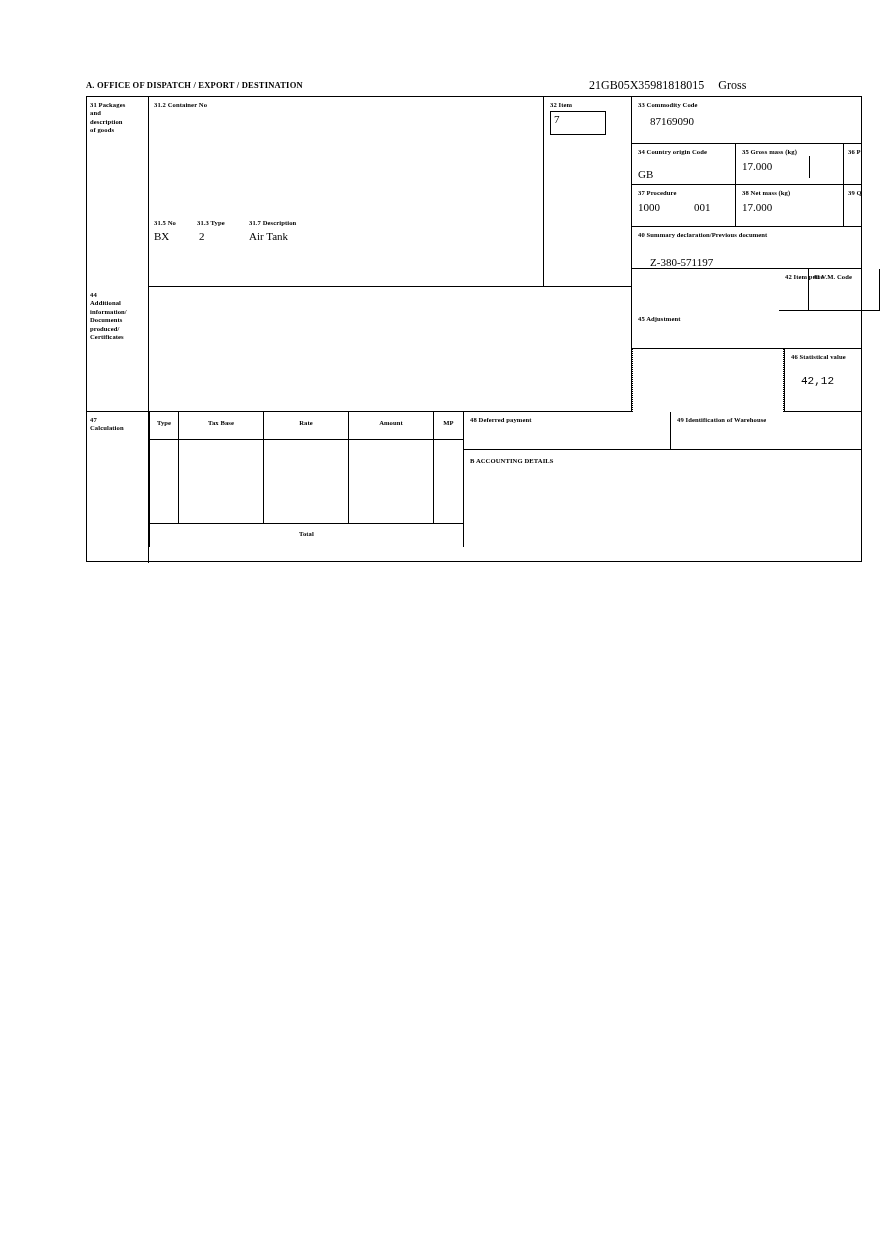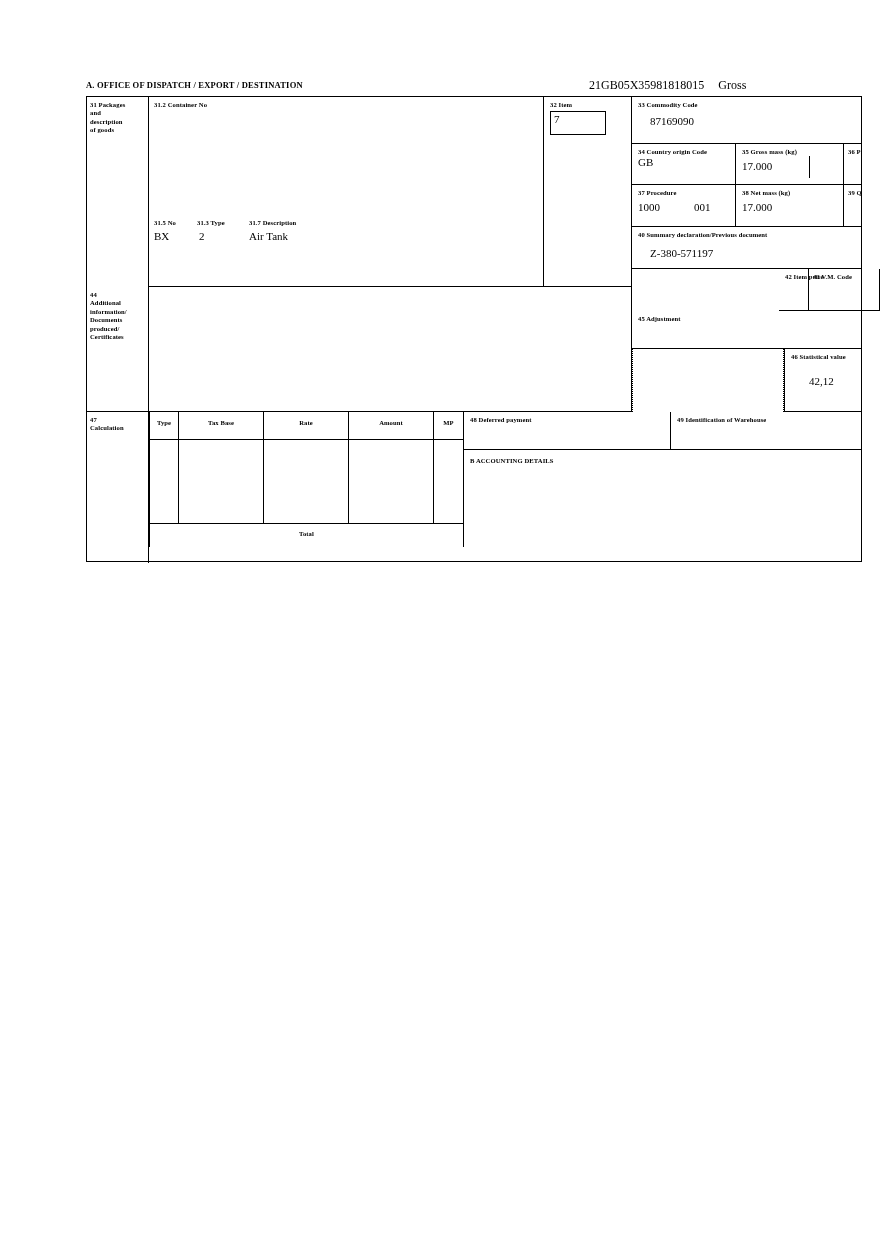--- a/index.html
+++ b/index.html
@@ -120,21 +120,21 @@
       </div>
     </div>
 
     <div class="box bb" style="left:545px; top:0; width:229px; height:47px; padding:4px 0 0 6px;">
       <div class="lbl">33 Commodity Code</div>
       <div class="val" style="margin-top:6px; margin-left:12px;">87169090</div>
     </div>
 
     <div class="box br bb" style="left:545px; top:47px; width:104px; height:41px; padding:4px 0 0 6px;">
       <div class="lbl">34 Country origin Code</div>
-      <div class="val" style="margin-top:0;">GB</div>
+      <div class="val" style="margin-top:12px;">GB</div>
     </div>
     <div class="box br bb" style="left:649px; top:47px; width:108px; height:41px; padding:4px 0 0 6px;">
       <div class="lbl">35 Gross mass (kg)</div>
       <div class="val" style="margin-top:4px;">17.000</div>
       <div style="position:absolute; left:73px; top:12px; width:1px; height:22px; background:#000;"></div>
     </div>
     <div class="box bb" style="left:757px; top:47px; width:17px; height:41px; padding:4px 0 0 4px;">
       <div class="lbl">36 Preference</div>
       <div class="val" style="margin-top:4px;"></div>
     </div>
@@ -150,21 +150,21 @@
       <div class="lbl">38 Net mass (kg)</div>
       <div class="val" style="margin-top:4px;">17.000</div>
     </div>
     <div class="box bb" style="left:757px; top:88px; width:17px; height:42px; padding:4px 0 0 4px;">
       <div class="lbl">39 Quota</div>
       <div class="val" style="margin-top:4px;"></div>
     </div>
 
     <div class="box bb" style="left:545px; top:130px; width:229px; height:42px; padding:4px 0 0 6px;">
       <div class="lbl">40 Summary declaration/Previous document</div>
-      <div class="val" style="margin-top:8px; margin-left:12px;">Z-380-571197</div>
+      <div class="val" style="margin-top:17px; margin-left:12px;">Z-380-571197</div>
     </div>
 
     <div class="box br bb" style="left:692px; top:172px; width:101px; height:42px; padding:4px 0 0 6px; max-width:101px;">
       <div class="lbl">42 Item price</div>
       <div class="val" style="margin-top:5px;"></div>
     </div>
     <div class="box bb" style="left:793px; top:172px; width:-1px; height:42px;"></div>
 
     <div class="box bb" style="left:793px; top:172px; width:0px; height:42px;"></div>
 
@@ -183,21 +183,21 @@
 
     <div class="box bb" style="left:545px; top:214px; width:229px; height:38px; padding:4px 0 0 6px;">
       <div class="lbl">45 Adjustment</div>
       <div class="val"></div>
     </div>
 
     <div class="box" style="left:545px; top:252px; width:152px; height:63px; border-left:1px dotted #000; border-right:1px dotted #000;"></div>
 
     <div class="box bb bl" style="left:697px; top:252px; width:77px; height:63px; padding:4px 0 0 6px;">
       <div class="lbl">46 Statistical value</div>
-      <div class="val" style="margin-top:14px; margin-left:18px;">42,12</div>
+      <div class="val" style="margin-top:14px; margin-left:10px;font-family:Liberation Mono, monospace;">42,12</div>
     </div>
 
     <div class="box br" style="left:0; top:315px; width:62px; height:151px; padding:4px 3px 0 3px;">
       <div class="lbl lbl-wrap">47</div>
       <div class="lbl lbl-wrap">Calculation</div>
     </div>
 
     <div class="box bb br bl" style="left:62px; top:315px; width:30px; height:28px; padding-top:7px;">
       <div class="lbl center">Type</div>
     </div>

